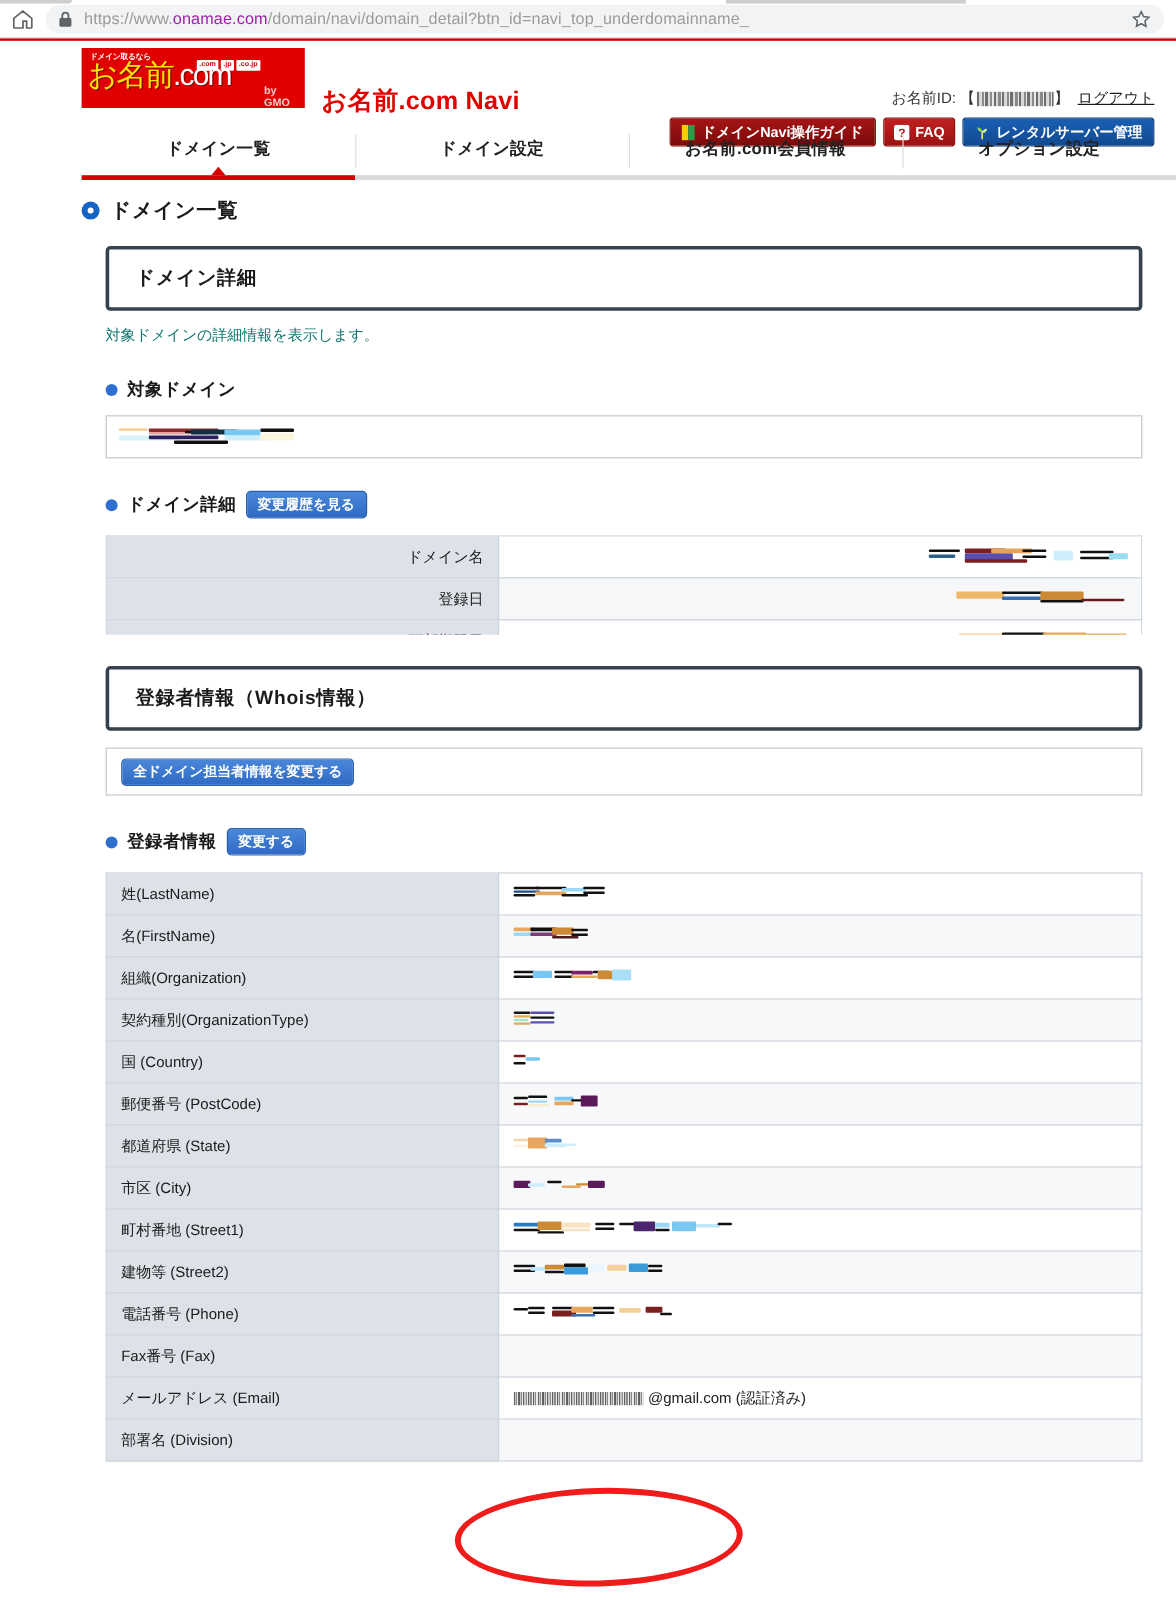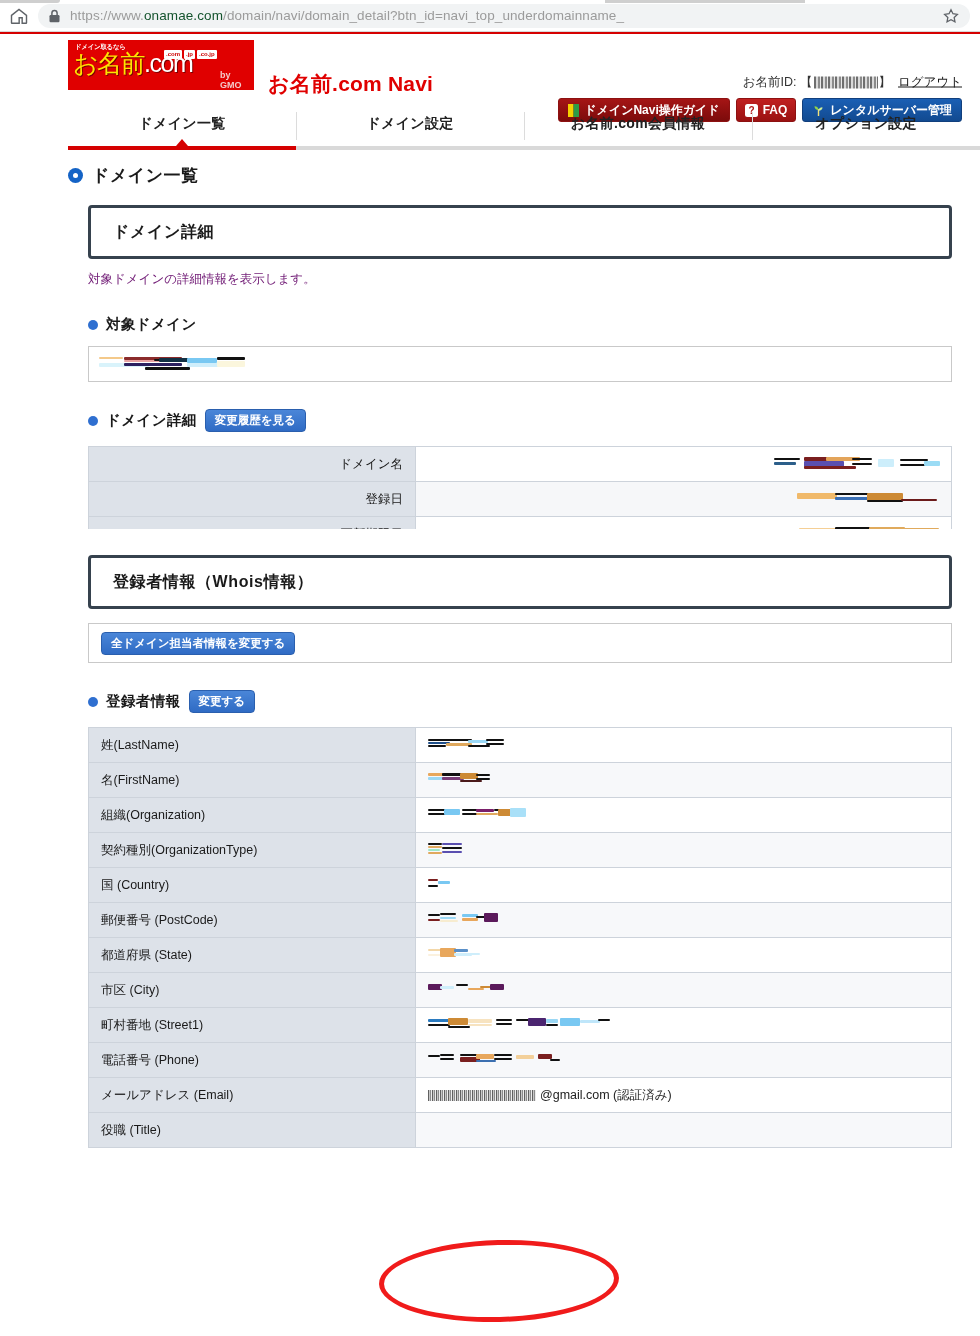--- a/index.html
+++ b/index.html
@@ -33,21 +33,21 @@
     margin-left:8px;margin-right:10px;flex:1 1 auto;height:24px;
     background:#f1f3f4;border-radius:12px;
     display:flex;align-items:center;padding:0 6px 0 10px;
     position:relative;
   }
   .lock-icon{width:13px;height:14px;flex:0 0 auto;margin-right:9px;}
   .url-text{
     font-size:13.5px;color:#9b9b9b;white-space:nowrap;overflow:hidden;
     letter-spacing:.1px;flex:1 1 auto;
   }
-  .url-text .host{color:#14532d;}
+  .url-text .host{color:#a21caf;}
   .star-icon{width:18px;height:18px;flex:0 0 auto;margin-right:4px;}
 
   
   .page{position:relative;width:980px;height:1305px;background:#fff;}
   .top-red-rule{height:2px;background:#d50000;width:980px;}
 
   .header{
     position:relative;height:72px;
   }
   .logo{
@@ -139,21 +139,21 @@
 
   .content{margin-left:88px;width:864px;}
 
   .section-title{
     border:3px solid #36424e;border-radius:4px;background:#fff;
     height:48px;display:flex;align-items:center;padding-left:22px;
     margin-top:18px;
   }
   .section-title span{font-size:16px;font-weight:bold;color:#1a1a1a;letter-spacing:.6px;}
 
-  .lead{font-size:12.5px;color:#701a75;margin-top:12px;}
+  .lead{font-size:12.5px;color:#0f766e;margin-top:12px;}
 
   .sub-head{
     display:flex;align-items:center;gap:8px;margin-top:27px;
   }
   .dot{width:10px;height:10px;border-radius:50%;background:#2f6fd0;flex:0 0 auto;}
   .sub-head h2{margin:0;font-size:14.5px;font-weight:bold;color:#1a1a1a;letter-spacing:.4px;}
   .btn-blue{
     display:inline-flex;align-items:center;justify-content:center;
     background:linear-gradient(#4a86d8,#2f6bc4);border:1px solid #2a5fae;
     border-radius:4px;color:#fff;font-size:11.5px;font-weight:bold;
@@ -555,49 +555,72 @@
             <i style="left:100px;top:2px;width:18px;height:8px;background:#4b2570;"></i>
             <i style="left:118px;top:3px;width:12px;height:4px;background:#9bd8f5;"></i>
             <i style="left:118px;top:8px;width:12px;height:2px;background:#111;"></i>
             <i style="left:132px;top:2px;width:20px;height:8px;background:#79c8f2;"></i>
             <i style="left:152px;top:4px;width:20px;height:3px;background:#bfe6fa;"></i>
             <i style="left:170px;top:3px;width:12px;height:2px;background:#111;"></i>
           </span>
         </td>
       </tr>
       <tr>
+        <td class="k">建物等 (Street2)</td>
+        <td class="v">
+          <span class="redact" style="width:124px;">
+            <i style="left:0;top:3px;width:18px;height:2px;background:#111;"></i>
+            <i style="left:0;top:7px;width:18px;height:2px;background:#111;"></i>
+            <i style="left:14px;top:5px;width:14px;height:3px;background:#bfe6fa;"></i>
+            <i style="left:26px;top:3px;width:16px;height:4px;background:#cd8a35;"></i>
+            <i style="left:26px;top:8px;width:16px;height:2px;background:#111;"></i>
+            <i style="left:42px;top:2px;width:18px;height:3px;background:#111;"></i>
+            <i style="left:42px;top:5px;width:20px;height:6px;background:#3b9ad8;"></i>
+            <i style="left:62px;top:3px;width:14px;height:6px;background:#eaf6fd;"></i>
+            <i style="left:78px;top:3px;width:16px;height:5px;background:#f3d09a;"></i>
+            <i style="left:96px;top:2px;width:16px;height:7px;background:#3b9ad8;"></i>
+            <i style="left:112px;top:3px;width:12px;height:2px;background:#111;"></i>
+            <i style="left:112px;top:7px;width:12px;height:2px;background:#111;"></i>
+          </span>
+        </td>
+      </tr>
+      <tr>
         <td class="k">電話番号 (Phone)</td>
         <td class="v">
           <span class="redact" style="width:132px;">
             <i style="left:0;top:4px;width:12px;height:2px;background:#111;"></i>
             <i style="left:12px;top:3px;width:14px;height:2px;background:#111;"></i>
             <i style="left:12px;top:7px;width:14px;height:2px;background:#111;"></i>
             <i style="left:32px;top:3px;width:18px;height:2px;background:#111;"></i>
             <i style="left:32px;top:6px;width:20px;height:5px;background:#7a1f1f;"></i>
             <i style="left:48px;top:3px;width:18px;height:5px;background:#e8a75c;"></i>
             <i style="left:48px;top:9px;width:20px;height:2px;background:#3b6fb0;"></i>
             <i style="left:66px;top:3px;width:18px;height:2px;background:#111;"></i>
             <i style="left:66px;top:7px;width:18px;height:2px;background:#111;"></i>
             <i style="left:88px;top:4px;width:18px;height:4px;background:#f3d09a;"></i>
             <i style="left:110px;top:3px;width:14px;height:5px;background:#7a1f1f;"></i>
             <i style="left:122px;top:8px;width:10px;height:2px;background:#111;"></i>
           </span>
         </td>
       </tr>
       <tr>
+        <td class="k">Fax番号 (Fax)</td>
+        <td class="v"></td>
+      </tr>
+      <tr>
         <td class="k">メールアドレス (Email)</td>
         <td class="v">
           <span class="email-val">
             <span class="email-blur"></span>
             <span>@gmail.com (認証済み)</span>
           </span>
         </td>
       </tr>
       <tr>
-        <td class="k">役職 (Title)</td>
+        <td class="k">部署名 (Division)</td>
         <td class="v"></td>
       </tr>
     </tbody>
       </table>
   </div>
 
   <div class="red-circle" style="left:379px;top:1208px;width:230px;height:72px;transform:rotate(-1.5deg);"></div>
 </div>
 
 </body></html>

